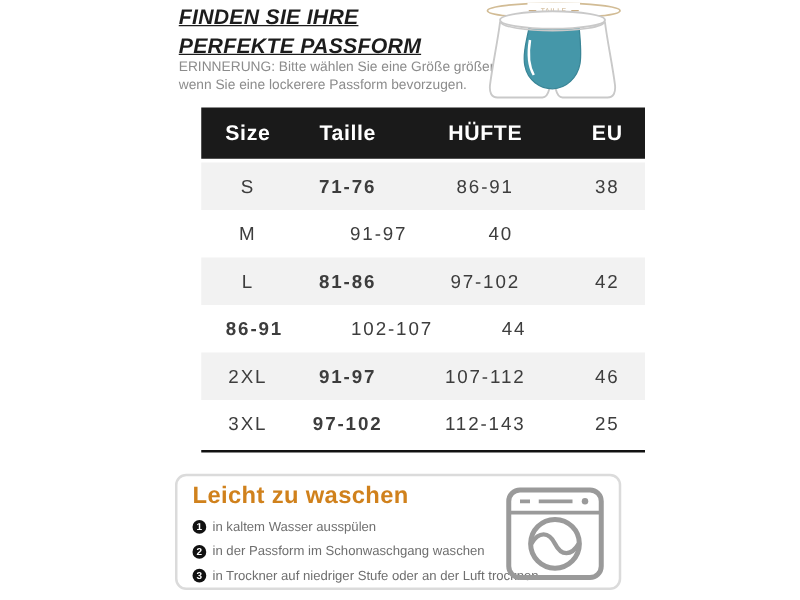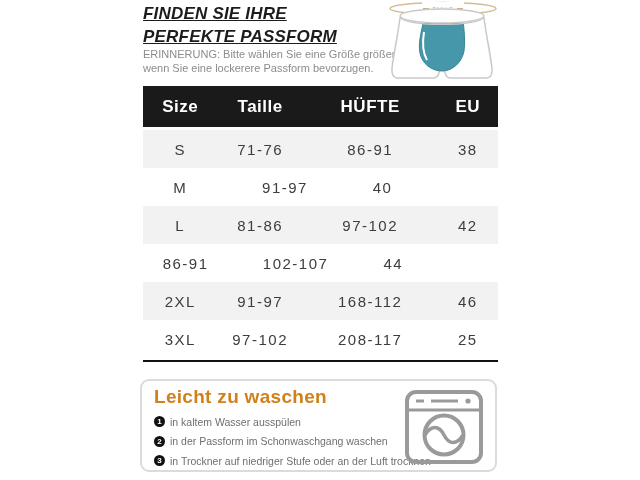--- a/index.html
+++ b/index.html
@@ -16,27 +16,27 @@
     color:#1c1c1c;
     text-decoration:underline;
   }
   .subtitle {
     position:absolute; left:143px; top:48px;
     font-size:11px; line-height:13.5px; color:#8c8c8c;
   }
   .boxer-svg { position:absolute; left:382px; top:0px; }
 
   
-  .size-table { position:absolute; left:143px; top:86px; width:355px; }
+  .size-table { position:absolute; left:161px; top:86px; width:355px; }
   .thead {
     display:flex; align-items:center; height:41px;
     background:#1a1a1a; margin-bottom:3px;
   }
   .cell { text-align:center; }
-  .c1 { width:21%; } .c2 { width:24%; } .c3 { width:38%;text-align:center; } .c4 { width:17%; }
+  .c1 { width:21%; } .c2 { width:24%;font-weight:bold; } .c3 { width:38%;text-align:center; } .c4 { width:17%; }
   .th { color:#ffffff; font-weight:bold; font-size:17px; letter-spacing:0.5px; }
   .trow {
     display:flex; align-items:center; height:38px;
     font-size:15px; letter-spacing:1.5px; color:#3d3d3d;
   }
   .tbody .trow:nth-child(odd) { background:#f2f2f2; }
   .tline { height:2px; background:#111111; margin-top:2px; }
 
   
   .wash {
@@ -122,27 +122,27 @@
         <div class="cell c4">42</div>
       </div>
       <div class="trow">
         <div class="cell c2">86-91</div>
         <div class="cell c3">102-107</div>
         <div class="cell c4">44</div>
       </div>
       <div class="trow">
         <div class="cell c1">2XL</div>
         <div class="cell c2">91-97</div>
-        <div class="cell c3">168-112</div>
+        <div class="cell c3">107-112</div>
         <div class="cell c4">46</div>
       </div>
       <div class="trow">
         <div class="cell c1">3XL</div>
         <div class="cell c2">97-102</div>
-        <div class="cell c3">208-117</div>
+        <div class="cell c3">112-143</div>
         <div class="cell c4">25</div>
       </div>
     </div>
     <div class="tline"></div>
   </div>
 
   <div class="wash">
     <div class="wash-h">Leicht zu waschen</div>
     <div class="wash-items">
       <div class="wash-item">

